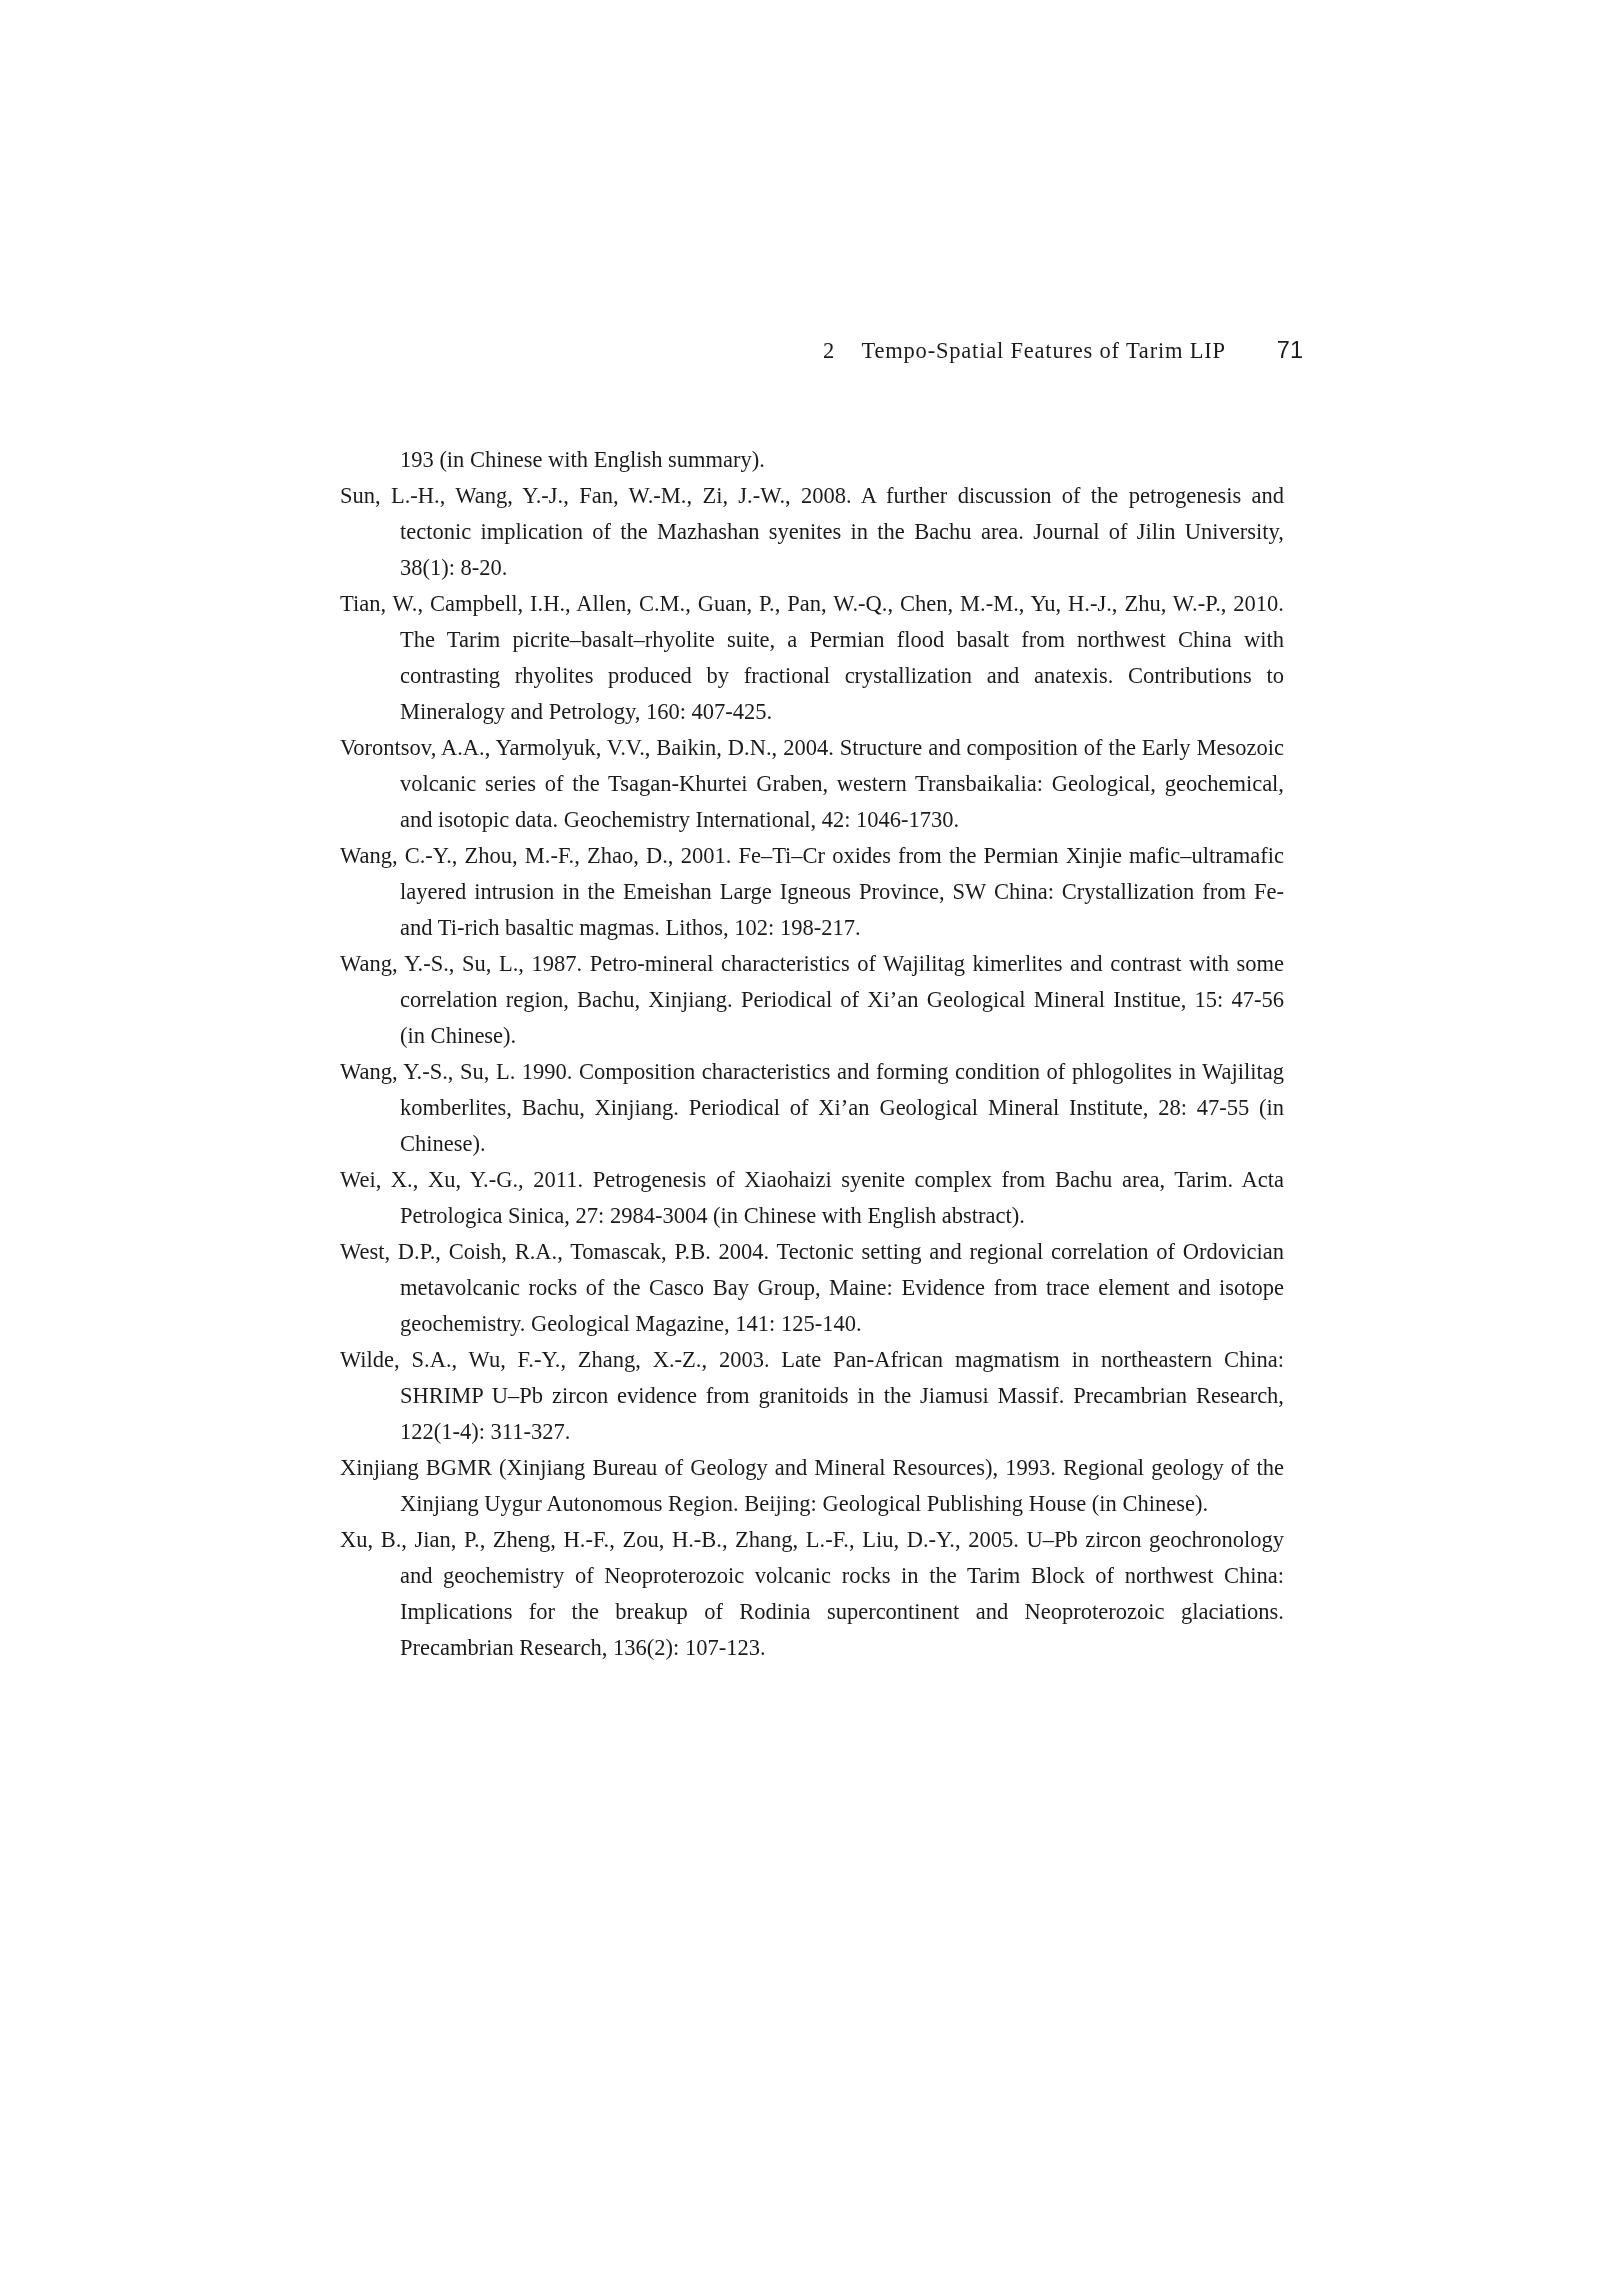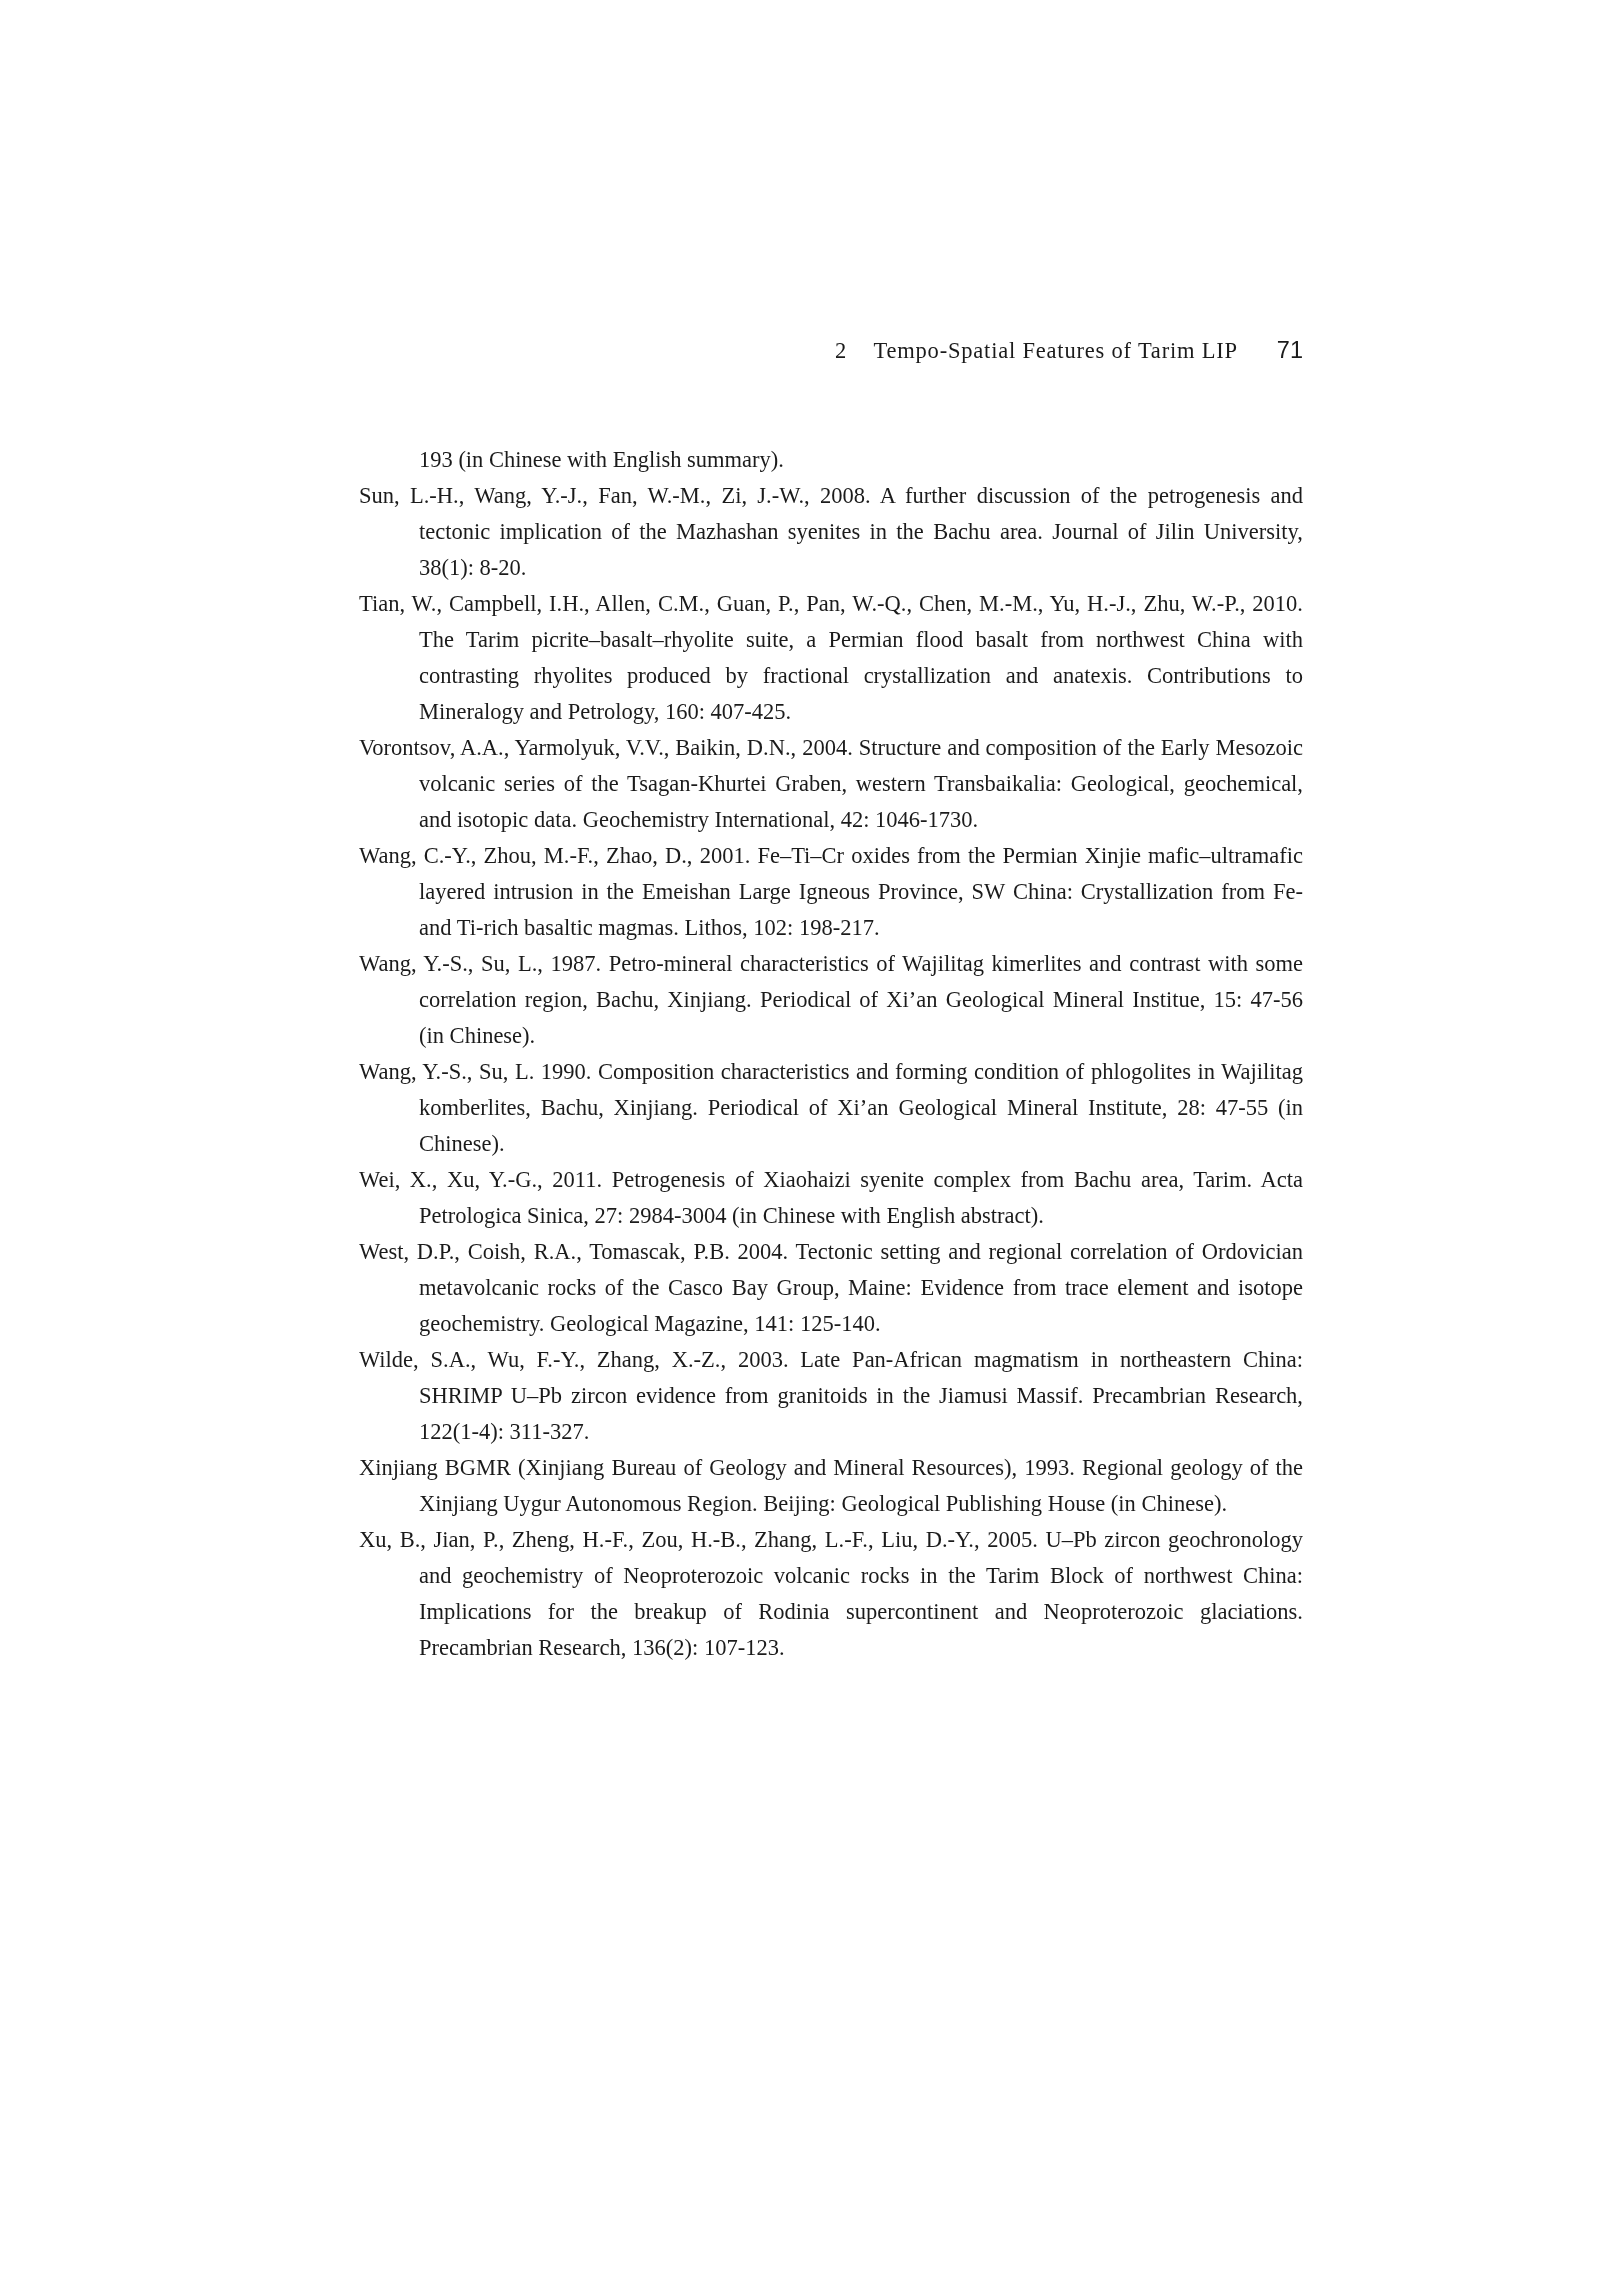--- a/index.html
+++ b/index.html
@@ -26,29 +26,29 @@
     align-items: baseline;
     font-size: 22.5px;
     line-height: 33px;
     letter-spacing: 0.8px;
     white-space: nowrap;
   }
   .chapter-num {
     margin-right: 26.5px;
   }
   .page-num {
-    margin-left: 39px;
+    margin-left: 51px;
     font-family: "Liberation Sans", "DejaVu Sans", sans-serif;
     font-size: 23.5px;
     letter-spacing: 0;
   }
   .refs {
     position: absolute;
     top: 442px;
-    left: 359px;
+    left: 340px;
     width: 944px;
     font-size: 22.5px;
     line-height: 36px;
     text-align: justify;
   }
   .ref {
     margin: 0;
     padding-left: 60px;
     text-indent: -60px;
   }

